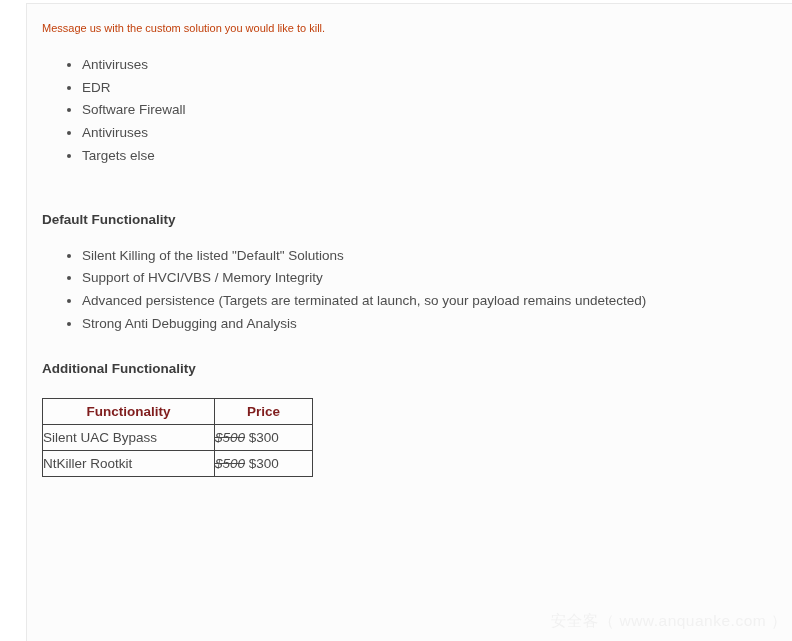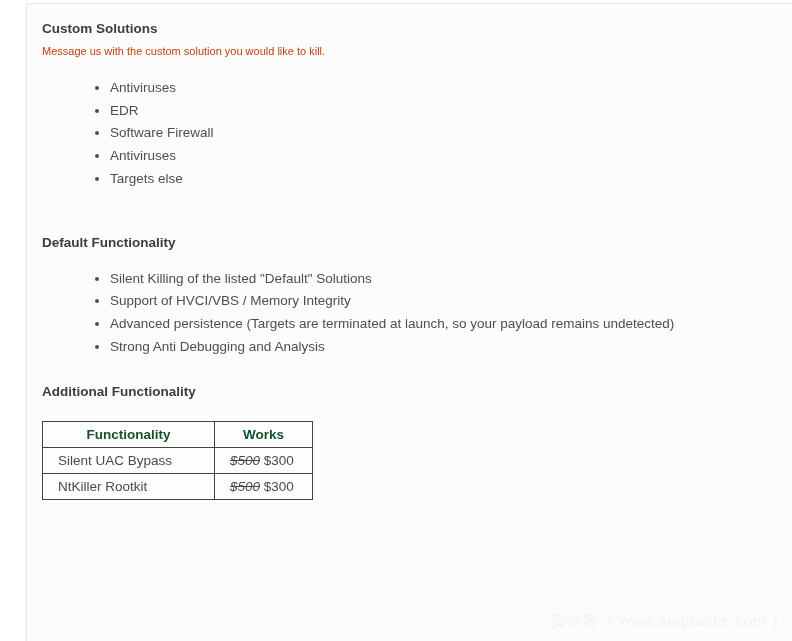--- a/index.html
+++ b/index.html
@@ -43,42 +43,41 @@
   }
   ul.bullet-list {
     margin: 14px 0;
     padding-left: 40px;
     list-style: disc;
   }
   ul.bullet-list li {
     font-size: 13.5px;
     color: #4e4e4e;
     line-height: 22.7px;
-    margin-left: 28px;
   }
   table.pricing-table {
     border-collapse: collapse;
     margin-top: 18px;
     table-layout: fixed;
   }
   table.pricing-table th,
   table.pricing-table td {
     border: 1px solid #424242;
     font-size: 13.5px;
     line-height: 17px;
     background: #fdfdfd;
   }
   table.pricing-table th {
     padding: 4px 8px;
     text-align: center;
     font-weight: 700;
-    color: #14532d;
+    color: #7f1d1d;
   }
   table.pricing-table td {
-    padding: 4px 15px;
+    padding: 4px 0;
     text-align: left;
     color: #4a4a4a;
   }
   .col-functionality { width: 172px; }
   .col-price { width: 98px; }
   .old-price { text-decoration: line-through; font-style: italic; }
   .watermark {
     position: absolute;
     right: 5px;
     bottom: 9px;
@@ -86,21 +85,20 @@
     color: #f1f1f1;
     letter-spacing: 0.5px;
     white-space: nowrap;
   }
 </style>
 </head>
 <body>
 
 <div class="content-panel">
 
-  <h4 class="section-heading">Custom Solutions</h4>
 
   <p class="body-text">Message us with the custom solution you would like to kill.</p>
 
   <ul class="bullet-list">
     <li>Antiviruses</li>
     <li>EDR</li>
     <li>Software Firewall</li>
     <li>Antiviruses</li>
     <li>Targets else</li>
   </ul>
@@ -119,21 +117,21 @@
 
 
   <table class="pricing-table">
     <colgroup>
       <col class="col-functionality">
       <col class="col-price">
     </colgroup>
     <thead>
       <tr>
         <th>Functionality</th>
-        <th>Works</th>
+        <th>Price</th>
       </tr>
     </thead>
     <tbody>
       <tr>
         <td>Silent UAC Bypass</td>
         <td><span class="old-price">$500</span> <span>$300</span></td>
       </tr>
       <tr>
         <td>NtKiller Rootkit</td>
         <td><span class="old-price">$500</span> <span>$300</span></td>

